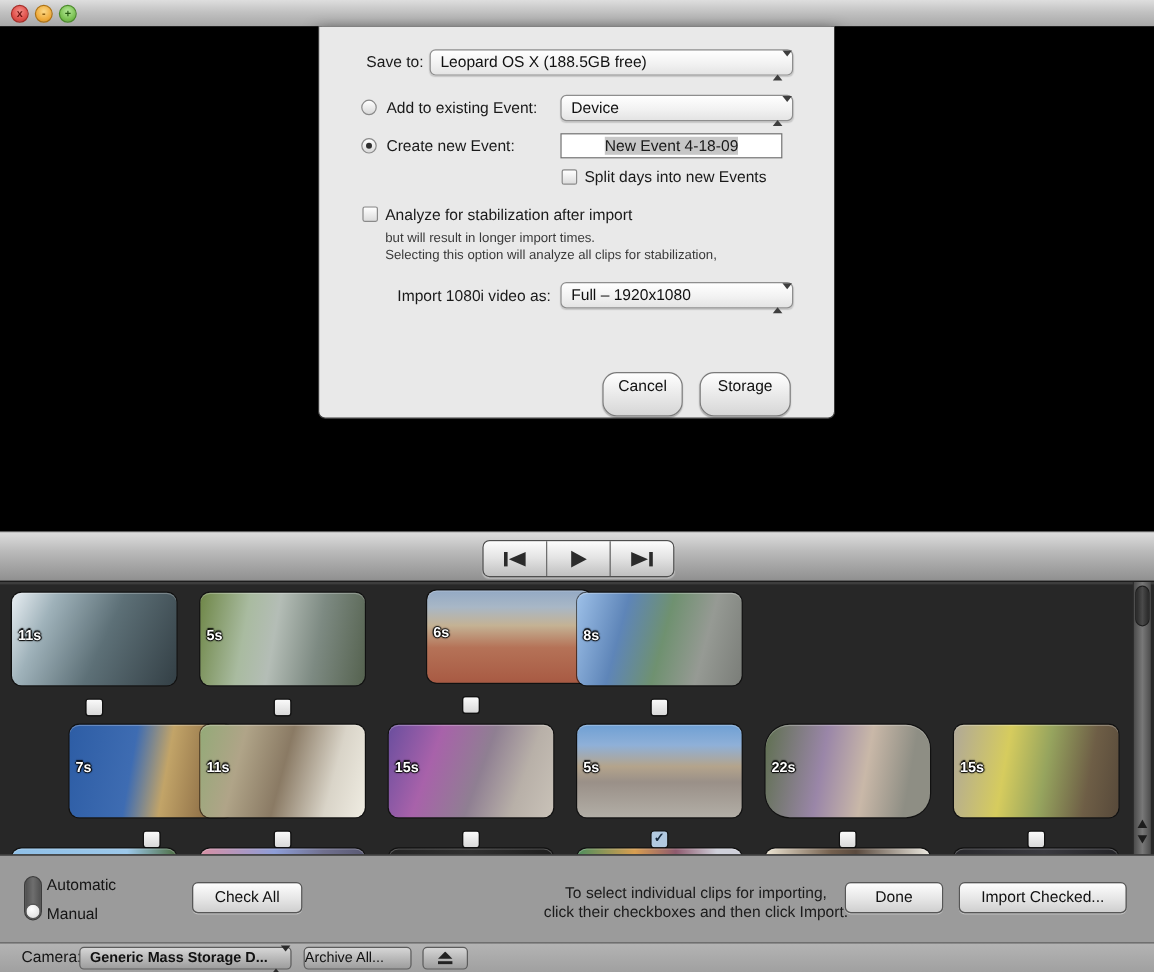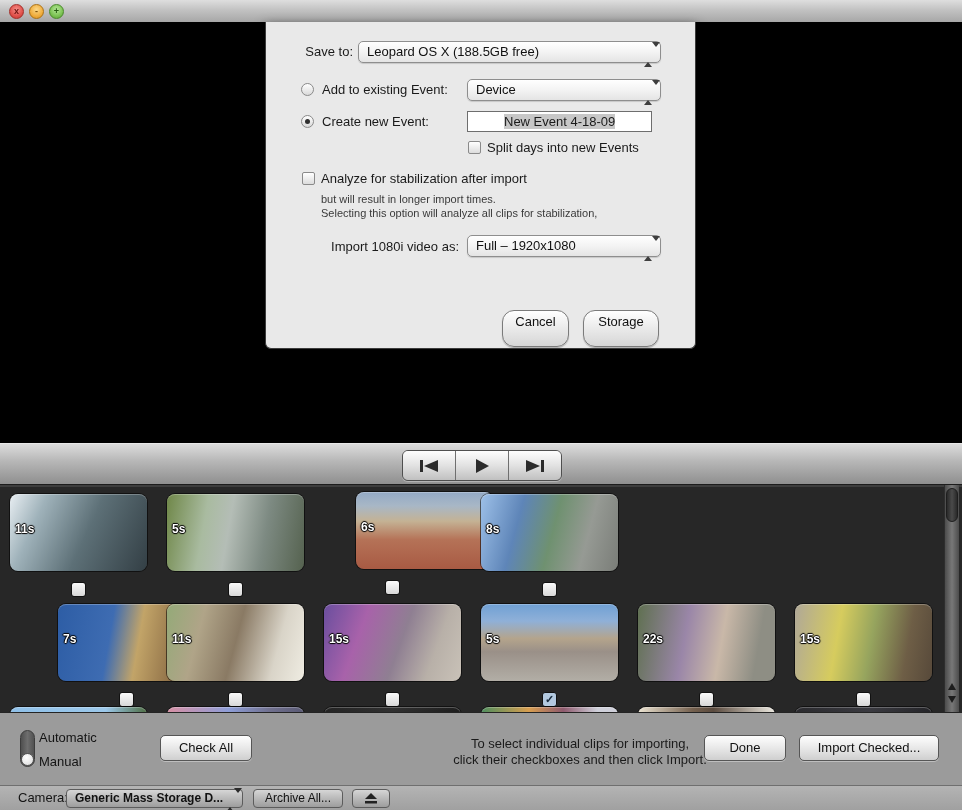--- a/index.html
+++ b/index.html
@@ -160,21 +160,21 @@
   .graybtn{
     position:absolute;top:3px;height:19px;border-radius:4px;
     background:linear-gradient(#d6d6d6,#b9b9b9 50%,#9d9d9d);
     border:1px solid #5c5c5c;box-sizing:border-box;
     font-size:12px;color:#111;line-height:17px;
   }
   .cam-popup{left:66px;width:177px;padding-left:8px;font-weight:bold;}
   .cam-popup .stepper{top:2px;}
   .cam-popup .stepper .up{border-bottom-color:#2b2b2b;}
   .cam-popup .stepper .dn{border-top-color:#2b2b2b;}
-  .archive-btn{left:253px;width:90px;text-align:center;}
+  .archive-btn{left:253px;width:90px;text-align:left;}
   .eject-btn{left:352px;width:38px;display:flex;align-items:center;justify-content:center;}
 </style>
 </head>
 <body>
 
 <div class="titlebar">
   <div class="tl red">x</div>
   <div class="tl yellow">-</div>
   <div class="tl green">+</div>
 </div>
@@ -286,21 +286,21 @@
       </div>
       <div class="clip-check"></div>
     </div>
     <div class="clip-cell" style="left: 481px; top: 117px;">
       <div class="thumb" style="background: linear-gradient(rgb(111, 160, 212) 0%, rgb(143, 176, 216) 22%, rgb(180, 164, 140) 45%, rgb(154, 144, 136) 62%, rgb(178, 174, 166) 100%);">
         <span class="dur">5s</span>
       </div>
       <div class="clip-check checked">✓</div>
     </div>
     <div class="clip-cell" style="left: 638px; top: 117px;">
-      <div class="thumb" style="background: linear-gradient(100deg, rgb(95, 112, 80) 0%, rgb(154, 134, 168) 35%, rgb(201, 184, 168) 60%, rgb(142, 142, 132) 85%);">
+      <div class="thumb" style="background: linear-gradient(100deg, rgb(95, 112, 80) 0%, rgb(154, 134, 168) 35%, rgb(201, 184, 168) 60%, rgb(142, 142, 132) 85%); border-radius: 20px;">
         <span class="dur">22s</span>
       </div>
       <div class="clip-check"></div>
     </div>
     <div class="clip-cell" style="left: 795px; top: 117px;">
       <div class="thumb" style="background: linear-gradient(100deg, rgb(176, 168, 152) 0%, rgb(214, 204, 94) 32%, rgb(150, 164, 94) 55%, rgb(110, 94, 70) 80%, rgb(87, 73, 58) 100%);">
         <span class="dur">15s</span>
       </div>
       <div class="clip-check"></div>
     </div>

